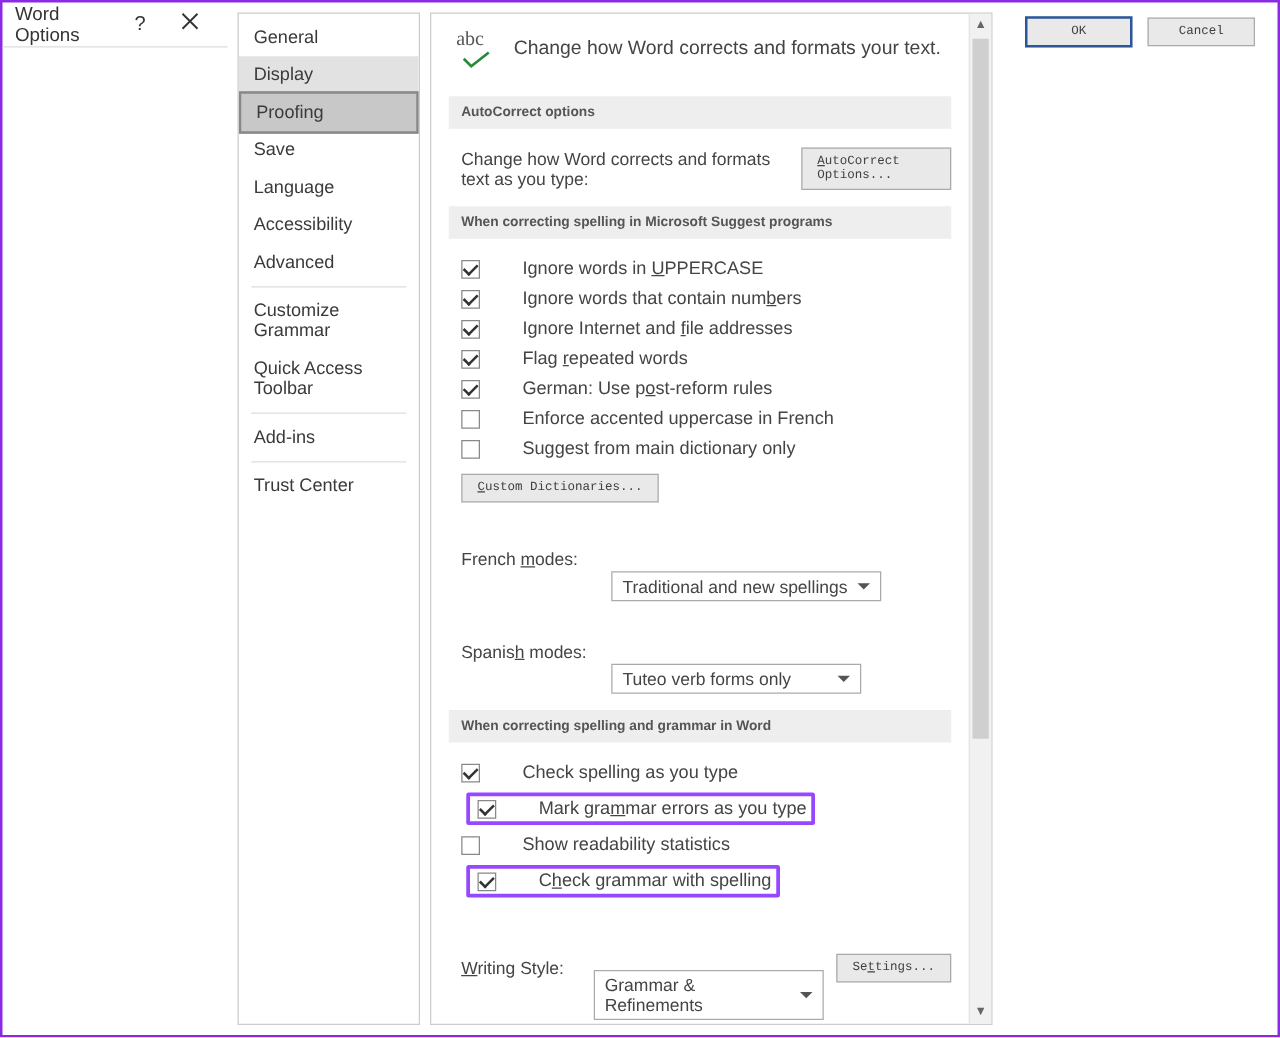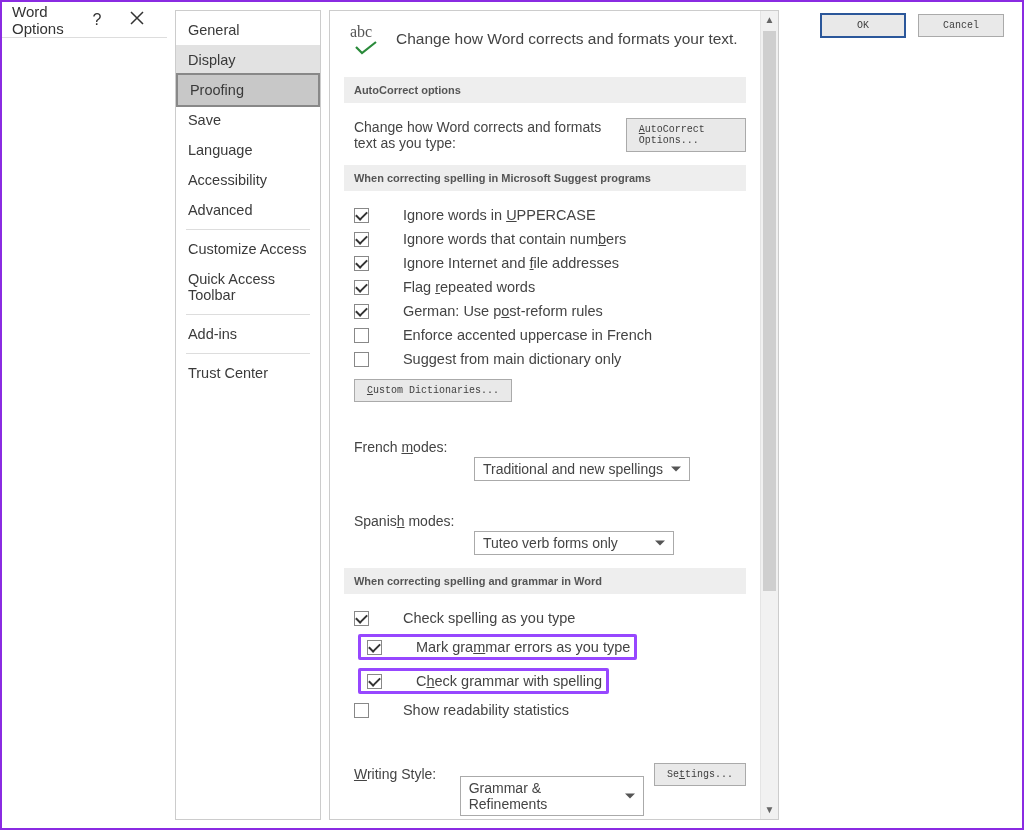--- a/index.html
+++ b/index.html
@@ -212,21 +212,20 @@
     align-items: center;
   }
   .footer {
     height: 46px;
     display: flex;
     justify-content: flex-end;
     align-items: center;
     gap: 12px;
     padding: 0 18px;
     border-top: 1px solid transparent;
-    margin-left: 15px;
   }
   .footer .btn {
     width: 86px;
     text-align: center;
     padding: 5px 0;
   }
   .footer .btn.primary {
     border: 2px solid #2b579a;
     background: #e9e9e9;
   }
@@ -252,21 +251,21 @@
 
     <div class="sidebar" id="sidebar">
         <div class="item">General</div>
         <div class="item hover">Display</div>
         <div class="item selected">Proofing</div>
         <div class="item">Save</div>
         <div class="item">Language</div>
         <div class="item">Accessibility</div>
         <div class="item">Advanced</div>
         <hr>
-        <div class="item">Customize Access</div>
+        <div class="item">Customize Grammar</div>
         <div class="item">Quick Access Toolbar</div>
         <hr>
         <div class="item">Add-ins</div>
         <hr>
         <div class="item">Trust Center</div>
       </div>
 
     <div class="content-wrap">
       <div class="content">
 
@@ -335,28 +334,28 @@
               <span class="check checked"></span>
               <span class="lbl">Check spelling as you type</span>
             </div>
             <div class="check-row">
               <span class="hl">
                 <span class="check checked"></span>
                 <span class="lbl">Mark gra<span class="u">m</span>mar errors as you type</span>
               </span>
             </div>
             <div class="check-row">
+              <span class="check"></span>
+              <span class="lbl">Show readability statistics</span>
+            </div>
+            <div class="check-row">
               <span class="hl">
                 <span class="check checked"></span>
                 <span class="lbl">C<span class="u">h</span>eck grammar with spelling</span>
               </span>
-            </div>
-            <div class="check-row">
-              <span class="check"></span>
-              <span class="lbl">Show readability statistics</span>
             </div>
           </div>
         <div class="row" style="padding-top:10px;">
           <span style="width:100px;"><span class="u">W</span>riting Style:</span>
           <span class="dropdown" style="min-width:180px;">Grammar &amp; Refinements</span>
           <span class="btn">Se<span class="u">t</span>tings...</span>
         </div>
 
       </div>
       <div class="vscroll">

